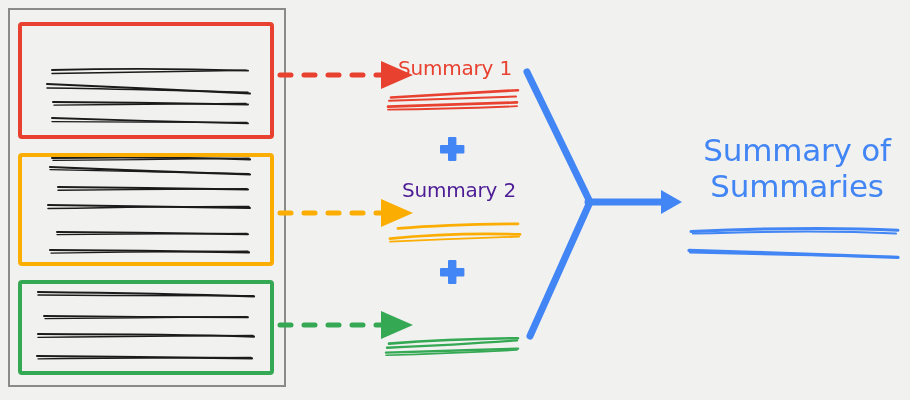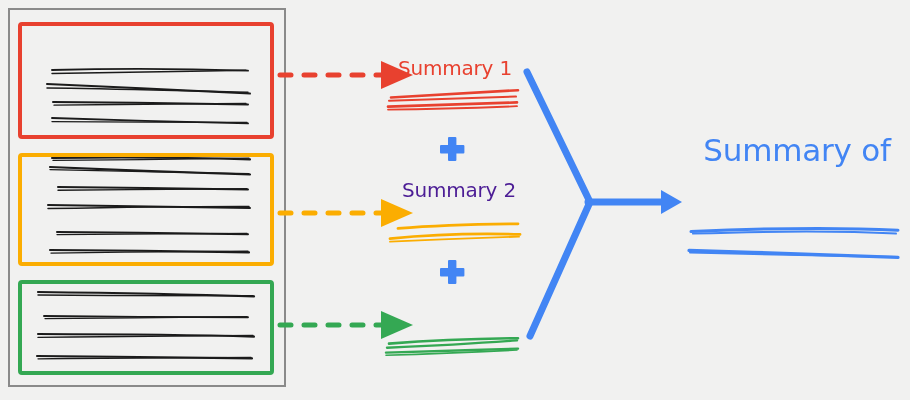--- a/index.html
+++ b/index.html
@@ -160,15 +160,16 @@
     </g>
   </svg>
 
   <div class="lbl summary-label" id="sum1-label">Summary 1</div>
 
   <div class="lbl summary-label" id="sum2-label">Summary 2</div>
 
 
   <div class="lbl" id="final-label">
     <span class="l1">Summary of</span>
+    <span class="l2">Summaries</span>
   </div>
 
 </div>
 
 </body></html>

